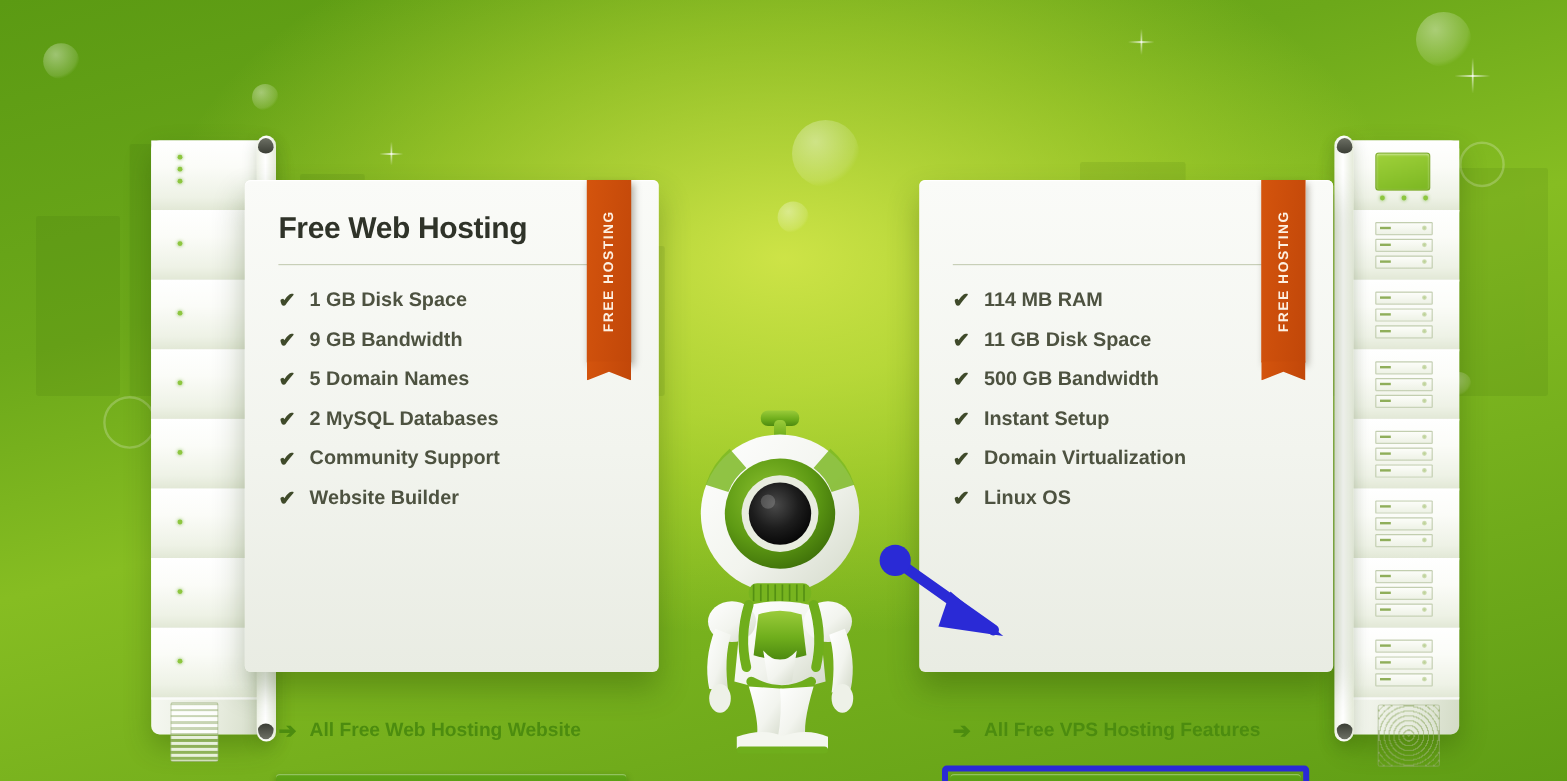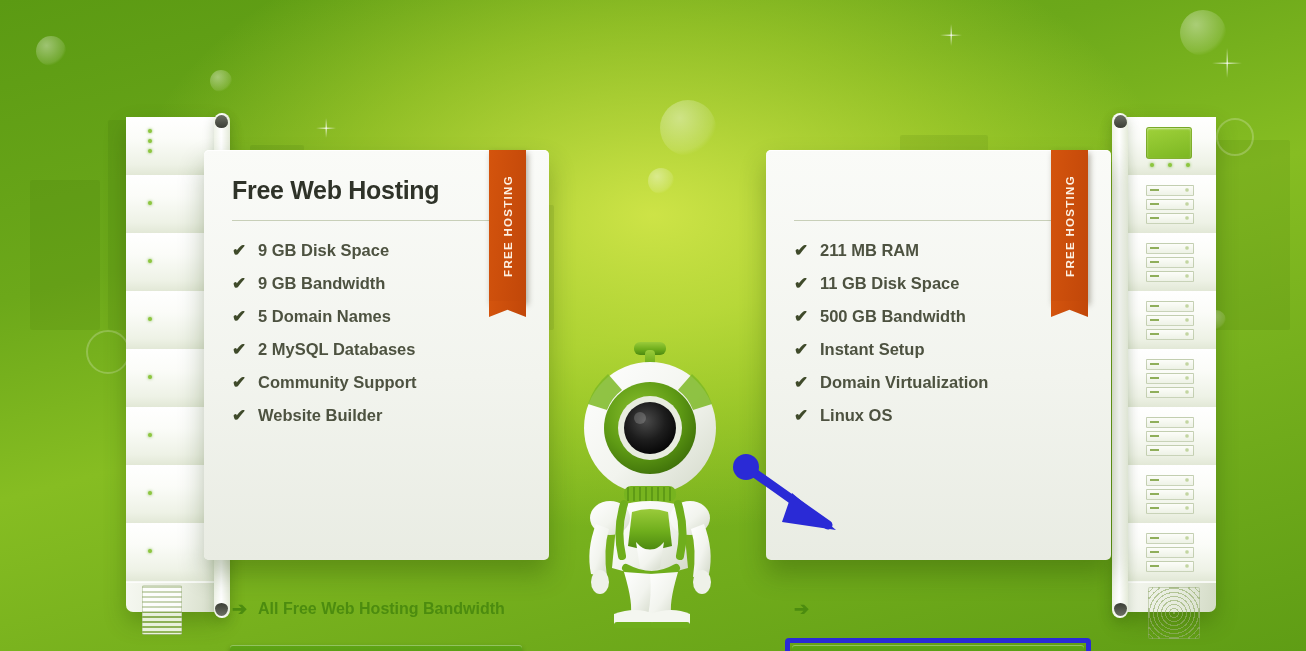--- a/index.html
+++ b/index.html
@@ -226,21 +226,21 @@
     <div class="pin" style="left:-6px;top:-2px"></div>
     <div class="pin" style="left:-6px;bottom:-4px;transform:rotate(180deg)"></div>
   </div>
 
   <div class="card" style="left:204px;">
     <div class="title">Free Web Hosting</div>
     <div class="rule"></div>
     <ul class="feats">
       <li>
           <span class="ck">✔</span>
-          <span>9 GB Disk Space</span>
+          <span>1 GB Disk Space</span>
         </li>
       <li>
           <span class="ck">✔</span>
           <span>9 GB Bandwidth</span>
         </li>
       <li>
           <span class="ck">✔</span>
           <span>5 Domain Names</span>
         </li>
       <li>
@@ -251,34 +251,34 @@
           <span class="ck">✔</span>
           <span>Community Support</span>
         </li>
       <li>
           <span class="ck">✔</span>
           <span>Website Builder</span>
         </li>
     </ul>
     <a class="allfeat" href="#">
         <span class="ar">➔</span>
-        <span>All Free Web Hosting Bandwidth</span>
+        <span>All Free Web Hosting Website</span>
       </a>
     <button class="cta">GET FREE WEB HOSTING</button>
     <div class="ribbon" style="left:285px;">
       <span>FREE HOSTING</span>
     </div>
   </div>
 
   <div class="card" style="left:766px;">
     <div class="rule"></div>
     <ul class="feats">
       <li>
           <span class="ck">✔</span>
-          <span>211 MB RAM</span>
+          <span>114 MB RAM</span>
         </li>
       <li>
           <span class="ck">✔</span>
           <span>11 GB Disk Space</span>
         </li>
       <li>
           <span class="ck">✔</span>
           <span>500 GB Bandwidth</span>
         </li>
       <li>
@@ -289,20 +289,21 @@
           <span class="ck">✔</span>
           <span>Domain Virtualization</span>
         </li>
       <li>
           <span class="ck">✔</span>
           <span>Linux OS</span>
         </li>
     </ul>
     <a class="allfeat" href="#">
         <span class="ar">➔</span>
+        <span>All Free VPS Hosting Features</span>
       </a>
     <button class="cta">GET FREE VPS HOSTING</button>
     <div class="ribbon" style="left:285px;">
       <span>FREE HOSTING</span>
     </div>
   </div>
 
   <div class="robot">
     <svg width="180" height="295" viewBox="0 0 180 295">
       <defs>

